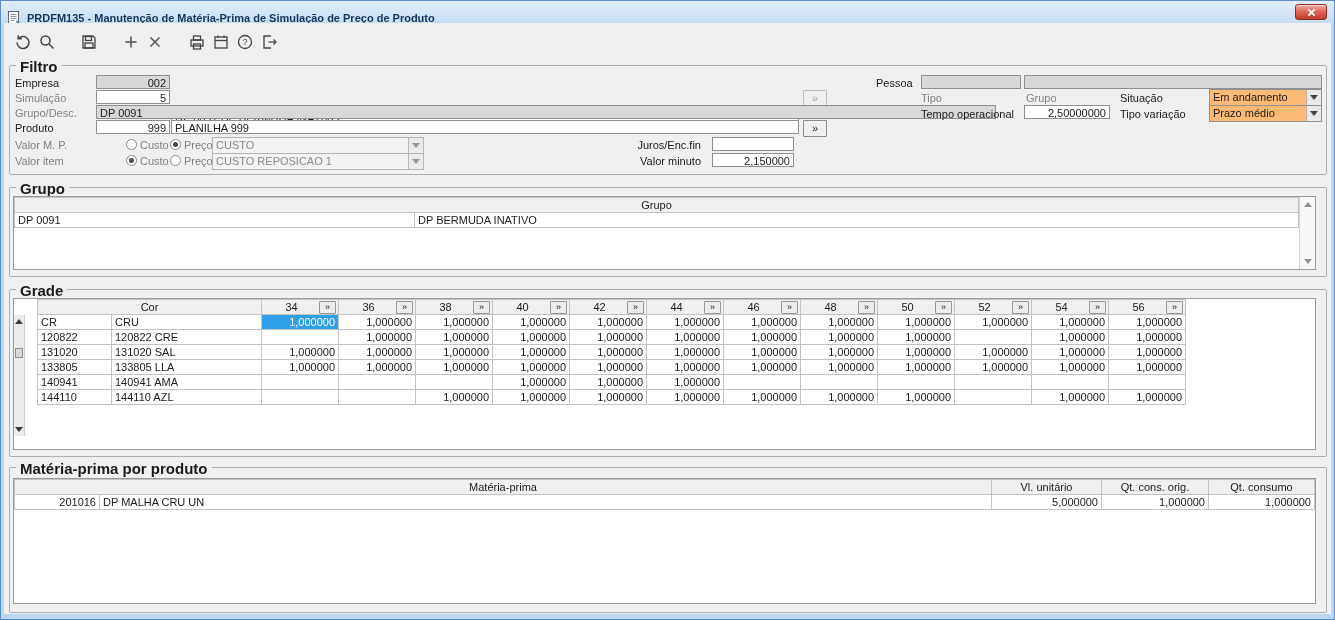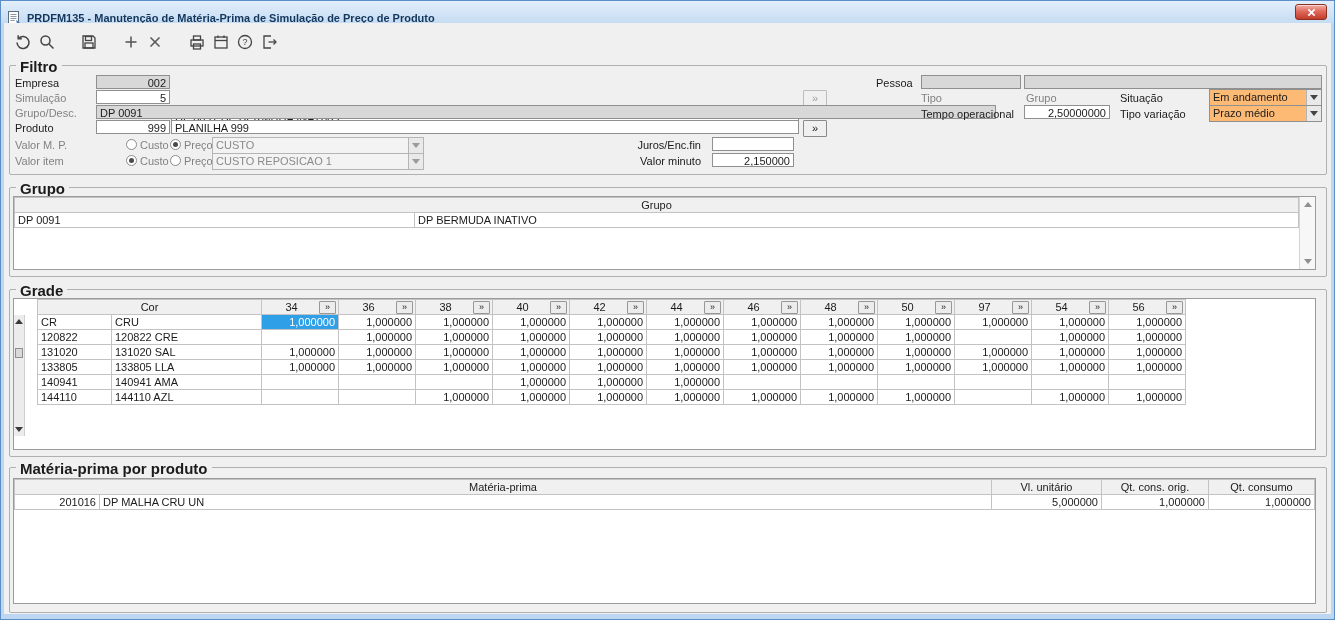--- a/index.html
+++ b/index.html
@@ -339,21 +339,21 @@
                 </div>
               </th>
               <th>
                 <div class="szh">
                   <span class="szl">50</span>
                   <span class="szb">»</span>
                 </div>
               </th>
               <th>
                 <div class="szh">
-                  <span class="szl">97</span>
+                  <span class="szl">52</span>
                   <span class="szb">»</span>
                 </div>
               </th>
               <th>
                 <div class="szh">
                   <span class="szl">54</span>
                   <span class="szb">»</span>
                 </div>
               </th>
               <th>

